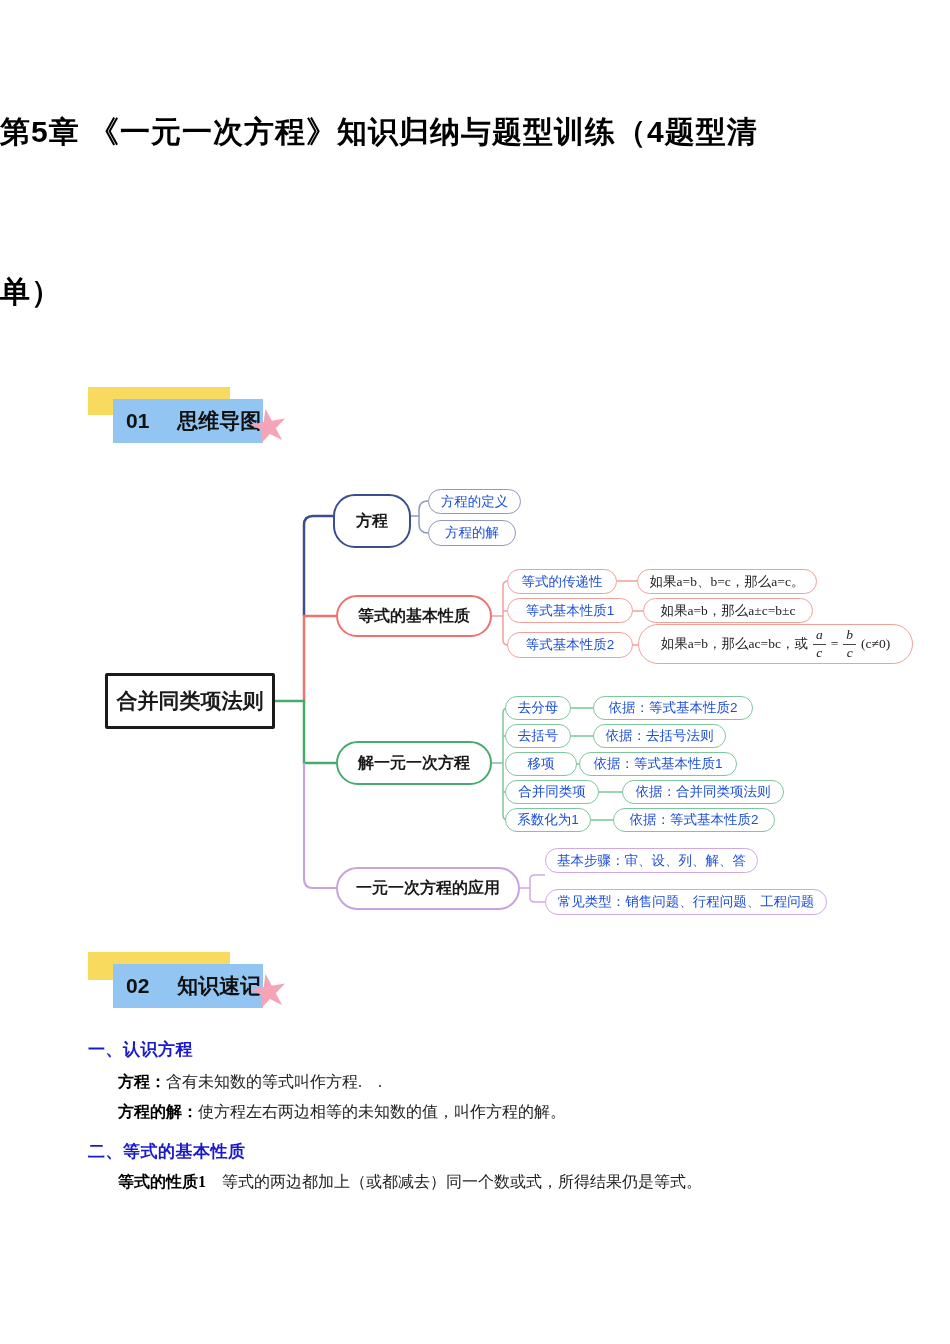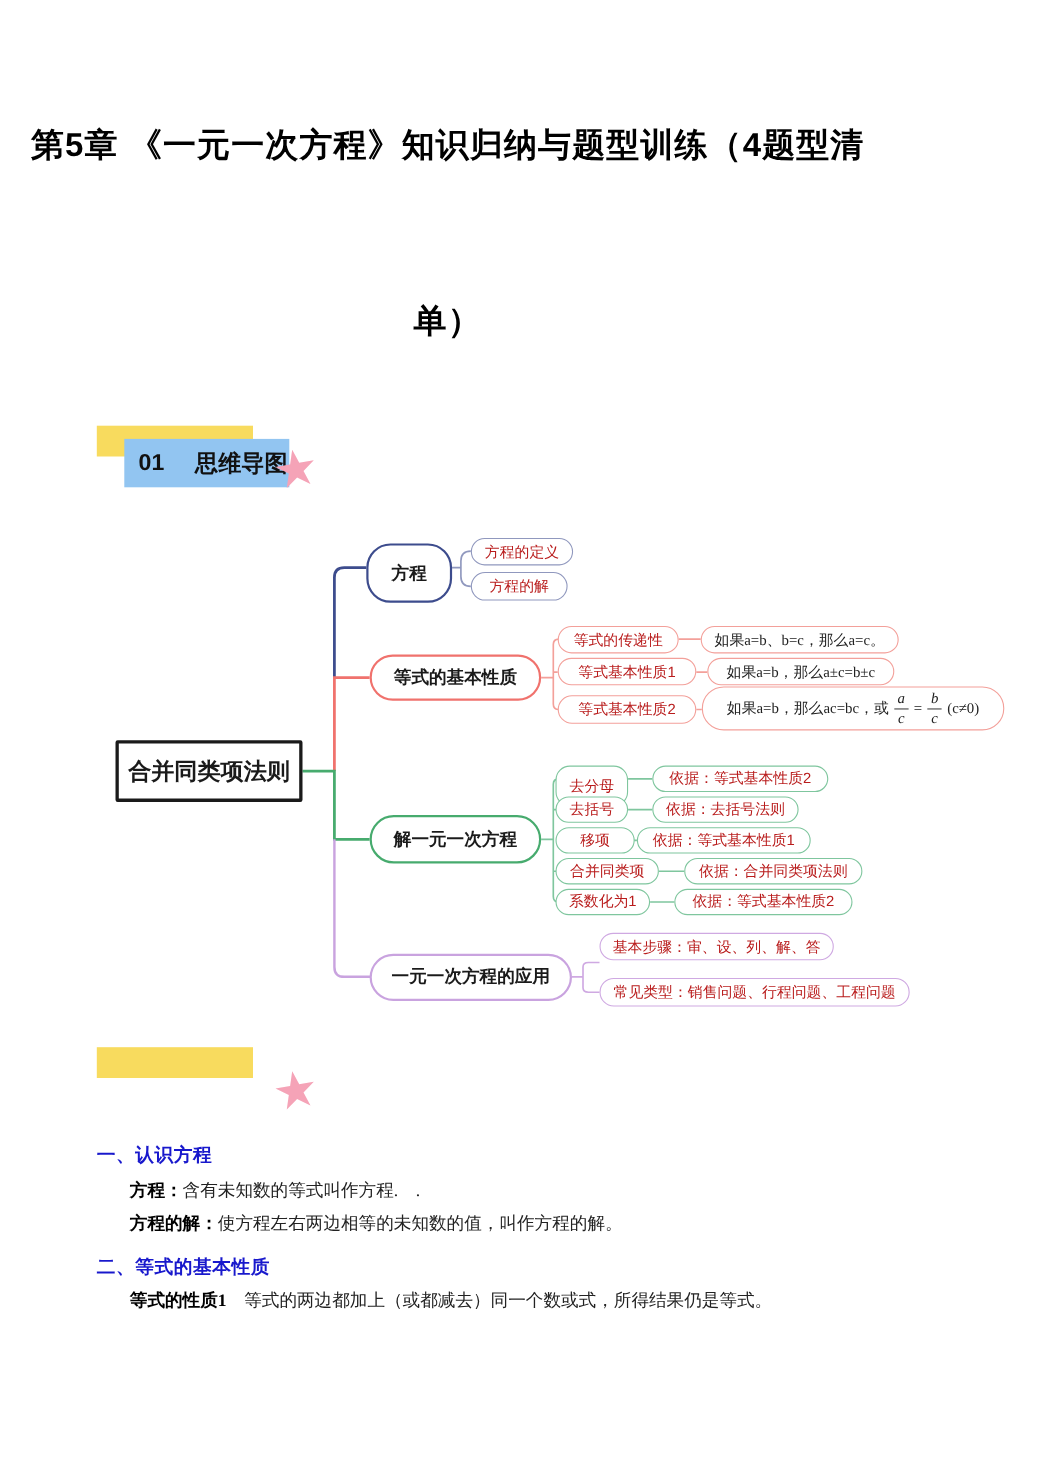--- a/index.html
+++ b/index.html
@@ -2,21 +2,21 @@
 <html><head>
 <meta charset="utf-8">
 <style>
   * { margin:0; padding:0; box-sizing:border-box; }
   html,body { background:#ffffff; }
   .page {
     position:relative; width:950px; height:1344px; background:#fff;
     font-family:"Liberation Sans", sans-serif; color:#1a1a1a; overflow:hidden;
   }
   
-  .title-line { position:absolute; left:0; width:814px; text-align:center;
+  .title-line { position:absolute; left:0; width:814px; text-align:left;
     font-weight:700; font-size:30px; letter-spacing:1px; color:#000; }
   .title-1 { top:112px; }
   .title-2 { top:272px; }
   
   .banner { position:absolute; width:320px; height:80px; }
   .banner .yellow { position:absolute; left:0; top:0; width:142px; height:28px; background:#F8DB5E; }
   .banner .blue { position:absolute; left:25px; top:12px; width:150px; height:44px; background:#92C5F1;
     display:flex; align-items:center; padding-left:13px;gap:14px; }
   .banner .blue .num { font-weight:700; font-size:21px; color:#111; margin-right:14px; }
   .banner .blue .lbl { font-weight:700; font-size:21px; color:#111; }
@@ -26,21 +26,21 @@
   .mm-node { position:absolute; display:flex; align-items:center; justify-content:center;
     background:#fff; white-space:nowrap; }
   .mm-root { left:105px; top:673px; width:170px; height:56px; border:3px solid #1a1a1a;
     border-radius:2px; font-weight:700; font-size:21px; }
   .mm-b { border-radius:22px; font-weight:700; font-size:16px; }
   .mm-b1 { left:333px; top:494px; width:78px; height:54px; border:2.5px solid #3D4C8D; }
   .mm-b2 { left:336px; top:595px; width:156px; height:42px; border:2.5px solid #F0726D; }
   .mm-b3 { left:336px; top:741px; width:156px; height:44px; border:2.5px solid #47AB6E; }
   .mm-b4 { left:336px; top:867px; width:184px; height:43px; border:2px solid #C9A3DF; }
   .pill { position:absolute; display:flex; align-items:center; justify-content:center;
-    background:#fff; border-radius:13px; font-size:13.5px; color:#b91c1c; white-space:nowrap; }
+    background:#fff; border-radius:13px; font-size:13.5px; color:#1d4ed8; white-space:nowrap; }
   .pill-navy  { border:1.5px solid #9098BE; }
   .pill-red   { border:1.5px solid #F3A09A; }
   .pill-green { border:1.5px solid #7FC69E; }
   .pill-purp  { border:1.5px solid #CFA9E2; }
   .formula { font-family:"Liberation Serif", serif; font-size:13.5px; color:#222; }
   .frac { display:inline-flex; flex-direction:column; align-items:center; line-height:1.05;
     vertical-align:middle; font-style:italic; margin:0 2px; }
   .frac .num { border-bottom:1px solid #444; padding:0 3px 1px; }
   .frac .den { padding-top:1px; }
   .f3-wrap { display:flex; align-items:center; gap:3px; }
@@ -104,37 +104,41 @@
       <span>=</span>
       <span class="frac">
         <span class="num">b</span>
         <span class="den">c</span>
       </span>
       <span>(c≠0)</span>
     </span>
   </div>
 
   <div class="mm-node mm-b mm-b3">解一元一次方程</div>
-  <div class="pill pill-green" style="left:505px; top:696px; width:66px; height:37px;">去分母</div>
+  <div class="pill pill-green" style="left:505px; top:696px; width:66px; height:24px;">去分母</div>
   <div class="pill pill-green" style="left:593px; top:696px; width:160px; height:24px;">依据：等式基本性质2</div>
   <div class="pill pill-green" style="left:505px; top:724px; width:66px; height:24px;">去括号</div>
   <div class="pill pill-green" style="left:593px; top:724px; width:133px; height:24px;">依据：去括号法则</div>
   <div class="pill pill-green" style="left:505px; top:752px; width:72px; height:24px;">移项</div>
   <div class="pill pill-green" style="left:579px; top:752px; width:158px; height:24px;">依据：等式基本性质1</div>
   <div class="pill pill-green" style="left:505px; top:780px; width:94px; height:24px;">合并同类项</div>
   <div class="pill pill-green" style="left:622px; top:780px; width:162px; height:24px;">依据：合并同类项法则</div>
   <div class="pill pill-green" style="left:505px; top:808px; width:86px; height:24px;">系数化为1</div>
   <div class="pill pill-green" style="left:613px; top:808px; width:162px; height:24px;">依据：等式基本性质2</div>
 
   <div class="mm-node mm-b mm-b4">一元一次方程的应用</div>
   <div class="pill pill-purp" style="left:545px; top:848px; width:213px; height:25px;">基本步骤：审、设、列、解、答</div>
   <div class="pill pill-purp" style="left:545px; top:889px; width:282px; height:26px;">常见类型：销售问题、行程问题、工程问题</div>
 
   <div class="banner" style="left:88px; top:952px;">
     <div class="yellow"></div>
+    <div class="blue">
+      <span class="num">02</span>
+      <span class="lbl">知识速记</span>
+    </div>
     <div class="star">★</div>
   </div>
 
   <div class="note-heading" style="top:1038px;">一、认识方程</div>
   <div class="note-line" style="top:1072px;">
     <span class="lead">方程：</span><span>含有未知数的等式叫作方程.　.</span>
   </div>
   <div class="note-line" style="top:1102px;">
     <span class="lead">方程的解：</span><span>使方程左右两边相等的未知数的值，叫作方程的解。</span>
   </div>

